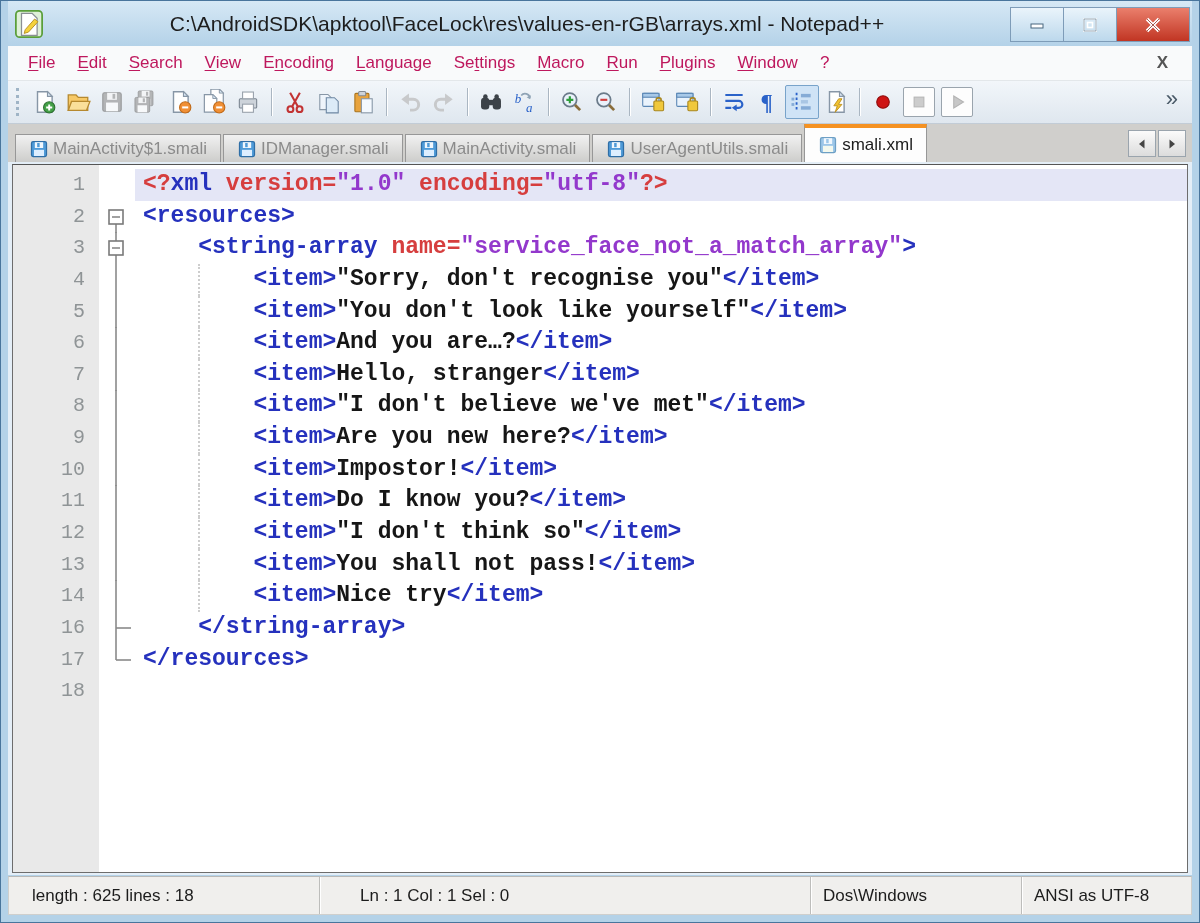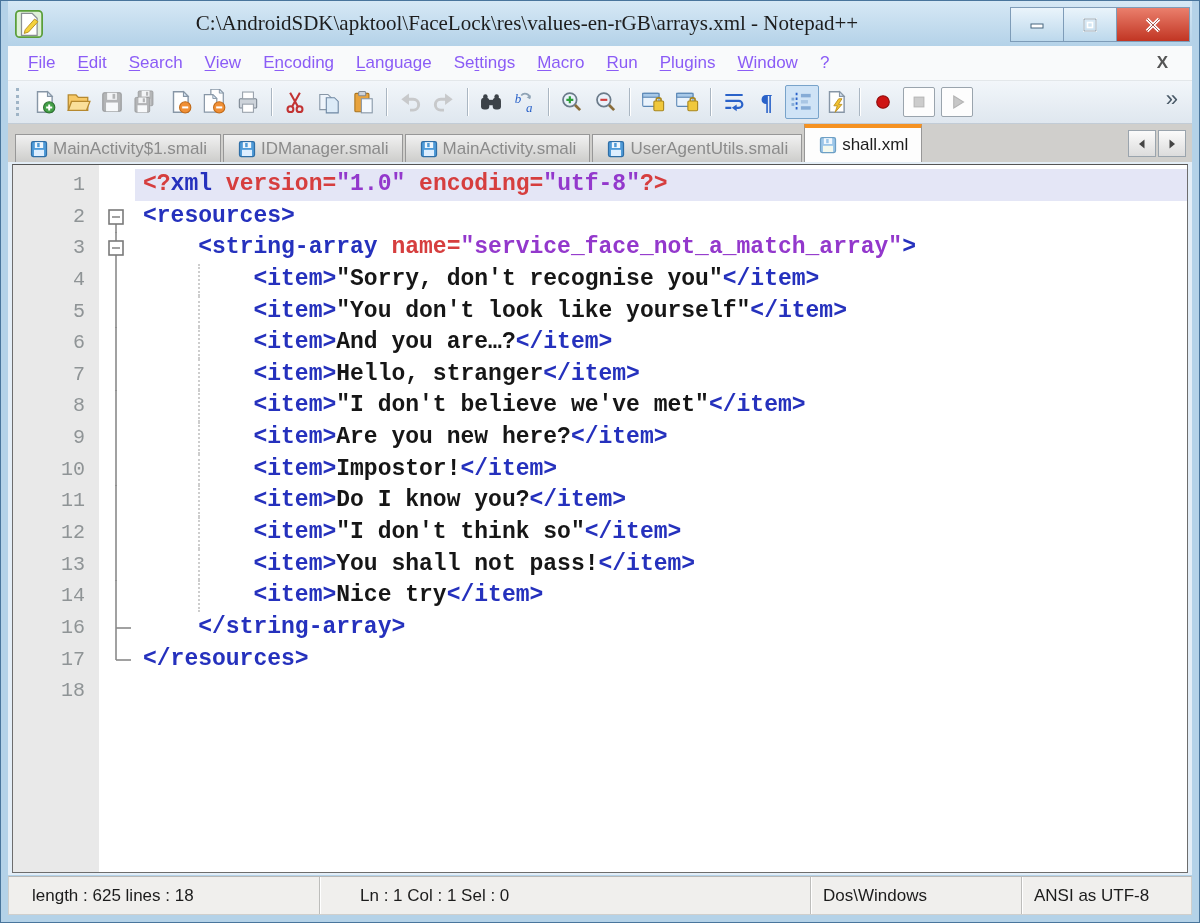--- a/index.html
+++ b/index.html
@@ -1,29 +1,29 @@
 <!DOCTYPE html>
 <html><head>
 <meta charset="utf-8">
 <style>
   html,body{margin:0;padding:0;background:#9ec3dd;font-family:"Liberation Sans",sans-serif;}
   .window{width:1200px;height:923px;box-sizing:border-box;border:1px solid #49759c;
     background:#b4d2e8;display:flex;flex-direction:column;padding:0 7px 7px 7px;overflow:hidden;}
   
   .titlebar{height:45px;display:flex;align-items:center;background:linear-gradient(#d6e8f5,#b4d2e8);}
   .appicon{width:30px;height:30px;margin:0 8px 0 6px;flex:0 0 auto;}
-  .titletext{flex:1;text-align:center;font-size:21px;color:#1d1d1d;white-space:nowrap;overflow:hidden;font-family:Liberation Serif, serif;}
+  .titletext{flex:1;text-align:center;font-size:21px;color:#1d1d1d;white-space:nowrap;overflow:hidden;}
   .winbtns{display:flex;margin:2px 2px 0 8px;}
   .wbtn{width:52px;height:33px;border:1px solid #7e9cb8;border-right:none;display:flex;align-items:center;justify-content:center;
     background:linear-gradient(#eaf4fb,#bcd8ec);}
   .wbtn:last-child{border-right:1px solid #7e9cb8;}
   .wbtn.close{width:72px;background:linear-gradient(#ea7f6c,#c13523);}
   
   .menubar{height:34px;background:#f9fafb;border-bottom:1px solid #e3e7ea;display:flex;align-items:center;padding:0 10px;}
-  .menu-item{font-size:17px;color:#8b5cf6;padding:3px 10px;margin-right:2px;white-space:nowrap;cursor:default;}
+  .menu-item{font-size:17px;color:#be185d;padding:3px 10px;margin-right:2px;white-space:nowrap;cursor:default;}
   .menu-item u{text-underline-offset:2px;}
   .menubar-close{margin-left:auto;color:#555;font-size:17px;font-weight:bold;padding:0 14px;}
   
   .toolbar{height:42px;background:linear-gradient(#f2f6fa,#dfe7ef);border-bottom:1px solid #c2ccd6;
     display:flex;align-items:center;padding:0 4px;}
   .tb-grip{height:28px;border-left:3px dotted #9fb4c6;margin:0 8px 0 4px;}
   .tb-btn{width:32px;height:32px;display:flex;align-items:center;justify-content:center;border:1px solid transparent;border-radius:2px;}
   .tb-btn.pressed{background:#cfe3f6;border:1px solid #78a3ca;}
   .tb-btn.boxed{background:#fdfdfd;border:1px solid #9aa4ad;width:30px;height:28px;margin:0 3px;}
   .tb-btn.disabled svg{filter:grayscale(1) opacity(.75);}
@@ -349,21 +349,21 @@
           </svg>
           <span>UserAgentUtils.smali</span>
         </span>
         <span class="tab active">
           <svg width="20" height="20" viewBox="0 0 24 24">
             <rect x="3" y="3" width="18" height="18" rx="2" fill="#9cc6e8" stroke="#6d9fc4" stroke-width="1.5"></rect>
             <rect x="7" y="3.8" width="10" height="7" fill="#f0f7fd"></rect>
             <rect x="9.8" y="4.8" width="3" height="5" fill="#9cc6e8"></rect>
             <rect x="6" y="13" width="12" height="7.4" fill="#f3f8ee"></rect>
           </svg>
-          <span>shall.xml</span>
+          <span>smali.xml</span>
         </span>
       </span>
     <span class="tabscroll">
       <span class="tsbtn">
         <svg width="14" height="14" viewBox="0 0 14 14">
             <path d="M9.5 2.5L4 7l5.5 4.5z" fill="#444"></path>
           </svg>
       </span>
       <span class="tsbtn">
         <svg width="14" height="14" viewBox="0 0 14 14">

